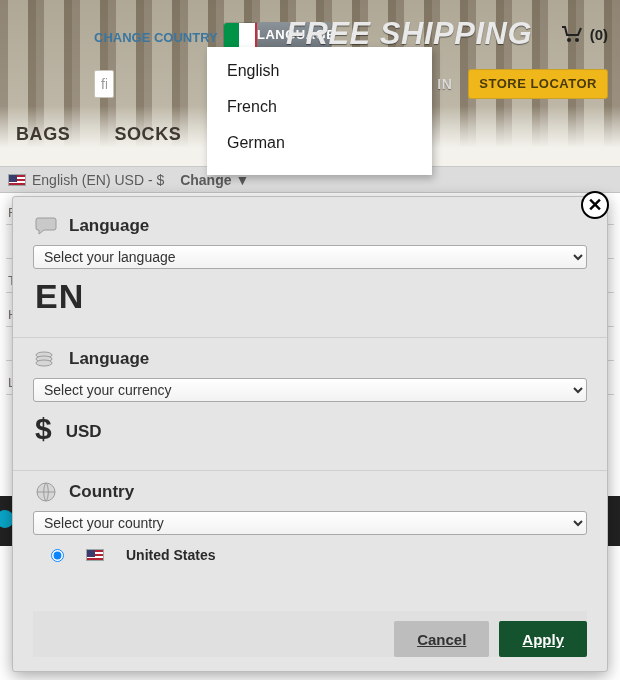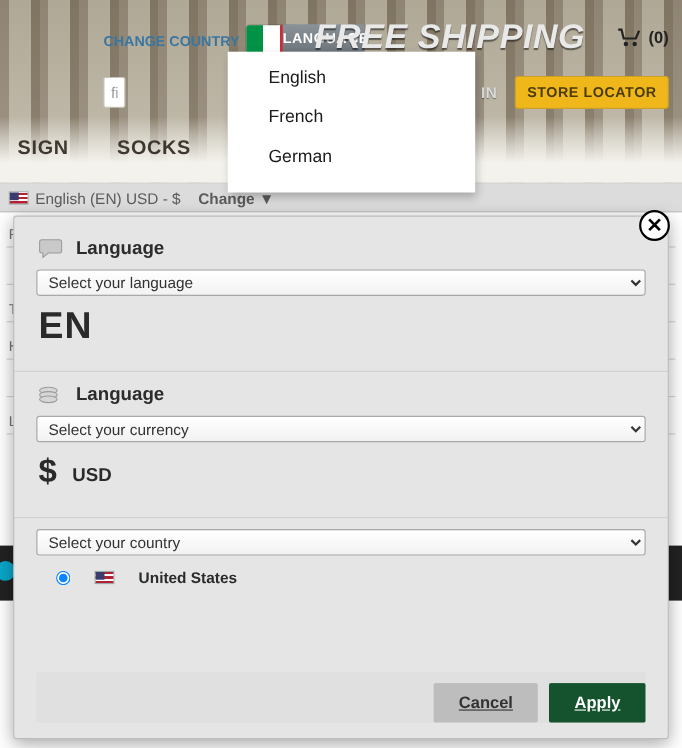--- a/index.html
+++ b/index.html
@@ -28,21 +28,21 @@
     border-radius:3px; box-shadow:0 0 0 1px rgba(0,0,0,.15); cursor:pointer;
   }
   .lang-btn {
     position:absolute; left:163px; top:0; width:74px; height:26px;
     background: linear-gradient(#8b9399,#6e767d);
     color:#fff; font:700 13px/26px Arial; letter-spacing:.5px; text-align:center;
     border-radius:2px; cursor:pointer;
   }
   .lang-dropdown {
     position:absolute; top:47px; left:207px; width:225px;
-    background:#fff; padding:6px 17px 14px; z-index:4;
+    background:#fff; padding:6px 0 14px; z-index:4;
     box-shadow:2px 4px 8px rgba(0,0,0,.25);
   }
   .lang-dropdown .item{
     padding:9px 20px; color:#1b1b1b; font:400 16px/18px Arial; cursor:pointer;
   }
   .free-ship {
     position:absolute; right:76px; top:-4px;
     font:italic 700 31px/31px "Arial Black", Arial; letter-spacing:.5px;
     color:#e9e9e9; text-shadow:0 1px 1px rgba(0,0,0,.5);
   }
@@ -160,21 +160,21 @@
     <div class="item">German</div>
   </div>
 
   <div class="row2">
     <input class="search" placeholder="find something" value="fin" style="">
     <span class="signin">SIGN IN</span>
     <span class="store-loc">STORE LOCATOR</span>
   </div>
 
   <div class="nav">
-    <a>SIGN</a>
+    <a>BAGS</a>
     <a>SOCKS</a>
     <a>WHO </a>
   </div>
 </div>
 
 <div class="locale-bar">
   <span class="flag-us-sm"></span>
   <span>English (EN) USD - $</span>
   <span>&nbsp;</span>
   <span class="change-link">Change ▼</span>
@@ -227,20 +227,29 @@
     </select>
     <div class="curr-line">
       <span class="sym">$</span>
       <span class="code">USD</span>
     </div>
   </div>
 
   <hr class="hr">
 
   <div class="sect">
+    <div class="sect-h">
+      <span class="ico">
+        <svg width="22" height="22" viewBox="0 0 22 22">
+            <circle cx="11" cy="11" r="9" fill="#d6d6d6" stroke="#9c9c9c"></circle>
+            <path d="M2 11h18M11 2c3 3 3 15 0 18M11 2c-3 3-3 15 0 18" fill="none" stroke="#9c9c9c"></path>
+          </svg>
+      </span>
+      <span class="ttl">Country</span>
+    </div>
     <select class="sel">
       <option>Select your country</option>
     </select>
     <div class="country-row">
       <input type="radio" checked="" style="">
       <span class="flag-us-sm"></span>
       <span class="lbl">United States</span>
     </div>
   </div>
 

